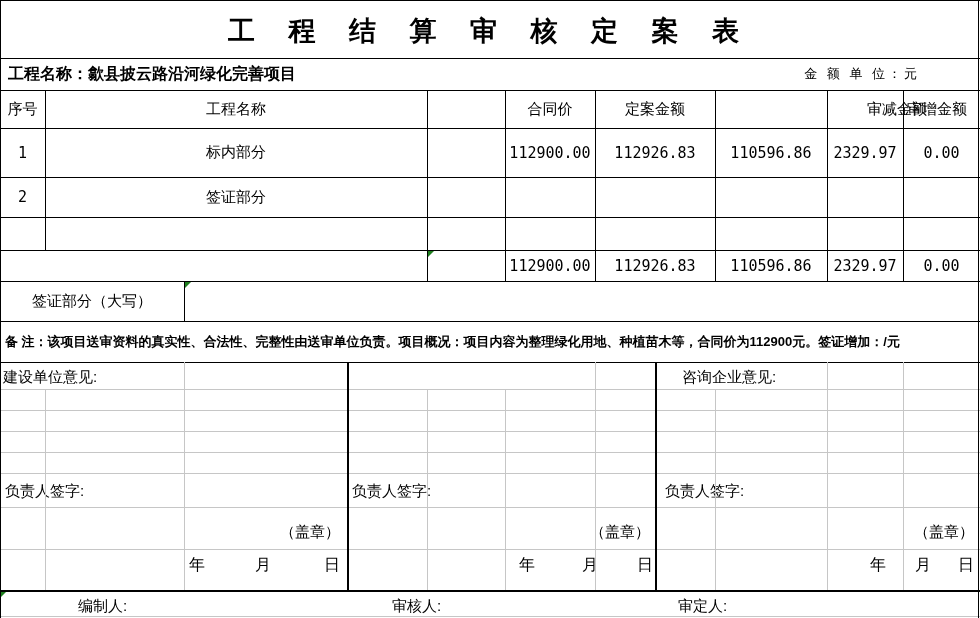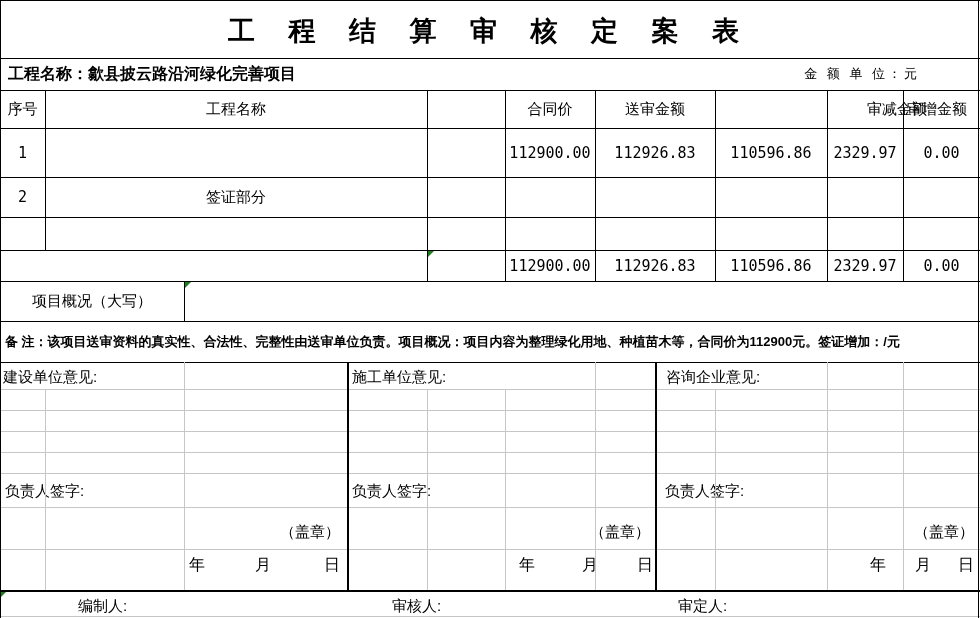--- a/index.html
+++ b/index.html
@@ -32,51 +32,51 @@
 <div id="sheet">
 
   <div class="txt c" id="title">工 程 结 算 审 核 定 案 表</div>
 
   <div class="txt" id="projName">工程名称：歙县披云路沿河绿化完善项目</div>
   <div class="txt r" id="unit">金 额 单 位：元</div>
 
   <div class="txt c hd" style="left:0;top:90px;width:45px;height:38px;">序号</div>
   <div class="txt c hd" style="left:45px;top:90px;width:382px;height:38px;">工程名称</div>
   <div class="txt c hd" style="left:505px;top:90px;width:90px;height:38px;text-align:right;">合同价</div>
-  <div class="txt c hd" style="left:595px;top:90px;width:120px;height:38px;">送审金额</div>
+  <div class="txt c hd" style="left:595px;top:90px;width:120px;height:38px;">定案金额</div>
   <div class="txt c hd" style="left:817px;top:90px;width:76px;height:38px;margin-left:42px;">审减金额</div>
   <div class="txt c hd" style="left:903px;top:90px;width:68px;height:38px;">审增金额</div>
 
   <div class="txt c num" style="left:0;top:128px;width:45px;height:49px;">1</div>
+  <div class="txt c hd" style="left:45px;top:128px;width:382px;height:49px;">标内部分</div>
   <div class="txt c num" style="left:427px;top:128px;width:78px;height:49px;"></div>
   <div class="txt c num" style="left:505px;top:128px;width:90px;height:49px;">112900.00</div>
   <div class="txt c num" style="left:595px;top:128px;width:120px;height:49px;">112926.83</div>
   <div class="txt c num" style="left:715px;top:128px;width:112px;height:49px;">110596.86</div>
   <div class="txt c num" style="left:827px;top:128px;width:76px;height:49px;">2329.97</div>
   <div class="txt c num" style="left:903px;top:128px;width:77px;height:49px;">0.00</div>
 
   <div class="txt c num" style="left:0;top:177px;width:45px;height:40px;">2</div>
   <div class="txt c hd" style="left:45px;top:177px;width:382px;height:40px;">签证部分</div>
 
   <div class="txt c num" style="left:0;top:217px;width:45px;height:33px;"></div>
   <div class="txt c hd" style="left:45px;top:217px;width:382px;height:33px;"></div>
 
   <div class="txt c num" style="left:505px;top:250px;width:90px;height:31px;">112900.00</div>
   <div class="txt c num" style="left:595px;top:250px;width:120px;height:31px;">112926.83</div>
   <div class="txt c num" style="left:715px;top:250px;width:112px;height:31px;">110596.86</div>
   <div class="txt c num" style="left:827px;top:250px;width:76px;height:31px;">2329.97</div>
   <div class="txt c num" style="left:903px;top:250px;width:77px;height:31px;">0.00</div>
 
-  <div class="txt c hd" style="left:0;top:281px;width:184px;height:40px;">项目概况（大写）</div>
+  <div class="txt c hd" style="left:0;top:281px;width:184px;height:40px;">签证部分（大写）</div>
 
   <div class="txt" id="noteRow">备  注：该项目送审资料的真实性、合法性、完整性由送审单位负责。项目概况：项目内容为整理绿化用地、种植苗木等，合同价为112900元。签证增加：/元</div>
 
   <div class="txt secLabel" style="left:3px;">建设单位意见:</div>
-  <div class="txt secLabel" style="left:352px;">施工单位意见:</div>
-  <div class="txt secLabel" style="left:658px;padding-left:8px;">咨询企业意见:</div>
+  <div class="txt secLabel" style="left:674px;padding-left:8px;">咨询企业意见:</div>
 
   <div class="txt signLabel" style="left:5px;">负责人签字:</div>
   <div class="txt signLabel" style="left:352px;">负责人签字:</div>
   <div class="txt signLabel" style="left:665px;">负责人签字:</div>
 
   <div class="txt r sealBox" style="left:184px;width:156px;">（盖章）</div>
   <div class="txt r sealBox" style="left:497px;width:153px;">（盖章）</div>
   <div class="txt r sealBox" style="left:822px;width:152px;">（盖章）</div>
 
   <div class="txt ymd" style="left:189px;">年</div>

